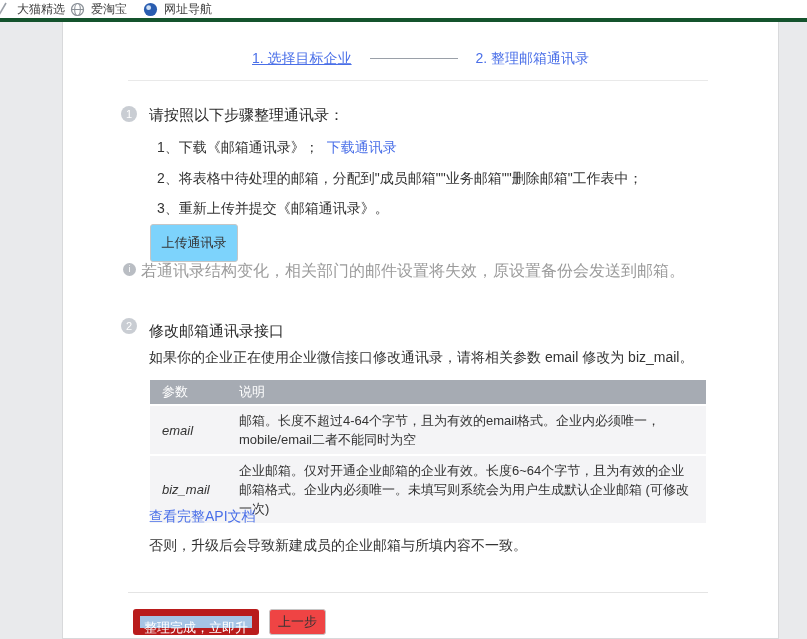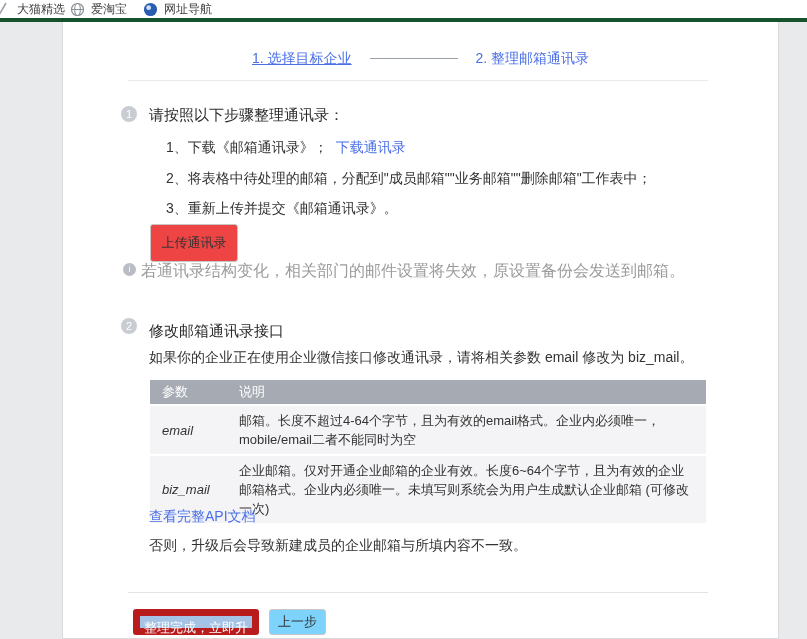--- a/index.html
+++ b/index.html
@@ -46,27 +46,27 @@
     position:absolute; width:16px; height:16px; border-radius:50%;
     background:#c9cdd3; color:#fff; font-size:11px; line-height:16px; text-align:center;
   }
   #circle1{ left:58px; top:84px; }
   #circle2{ left:58px; top:296px; }
 
   .sec-title{ position:absolute; left:86px; font-size:15px; color:#2b2b2b; }
   #heading1{ top:84px; }
   #heading2{ top:300px;text-align:center; }
 
-  .list-line{ position:absolute; left:103px; font-size:14px; color:#333; white-space:nowrap; }
+  .list-line{ position:absolute; left:94px; font-size:14px; color:#333; white-space:nowrap; }
   #line1{ top:117px; } #line2{ top:148px; } #line3{ top:178px; }
   .inline-link{ color:#4a6fe8; text-decoration:none; margin-left:8px; cursor:pointer; }
 
   .upload-btn{
     position:absolute; left:87px; top:202px; width:88px; height:38px;
-    background:#ef4444; border:1px solid #c6c6c6; border-radius:3px;
+    background:#7dd3fc; border:1px solid #c6c6c6; border-radius:3px;
     font-size:13px; color:#333; line-height:22px; text-align:center; cursor:pointer;
   }
 
   .info-ico{
     position:absolute; left:60px; top:241px; width:13px; height:13px; border-radius:50%;
     background:#b9bdc3; color:#fff; font-size:9px; line-height:13px; text-align:center; font-style:normal;
   }
   .note{ position:absolute; left:78px; top:239px; font-size:16px; color:#9b9b9b; white-space:nowrap; }
 
   .para{ position:absolute; left:86px; font-size:14px; color:#333; white-space:nowrap; }
@@ -85,21 +85,21 @@
   .api-link{ position:absolute; left:86px; top:486px; font-size:14px; color:#4a6fe8; text-decoration:none; cursor:pointer; }
 
   
   .btn-primary{
     position:absolute; left:70px; top:587px; width:126px; height:26px;
     background:#a5c4e5; border:7px solid #b91c1c; border-radius:3px;
     color:#fff; font-size:13px; line-height:24px; text-align:center; cursor:pointer;
   }
   .btn-secondary{
     position:absolute; left:206px; top:587px; width:57px; height:26px;
-    background:#7dd3fc; border:1px solid #c6c6c6; border-radius:3px;
+    background:#ef4444; border:1px solid #c6c6c6; border-radius:3px;
     color:#333; font-size:13px; line-height:24px; text-align:center; cursor:pointer;
   }
 </style>
 </head>
 <body>
 
 <div class="bookmarks-bar">
   <div class="bm-item" id="bm1">
     <span class="bm-ico">
       <svg width="15" height="15" viewBox="0 0 15 15">

